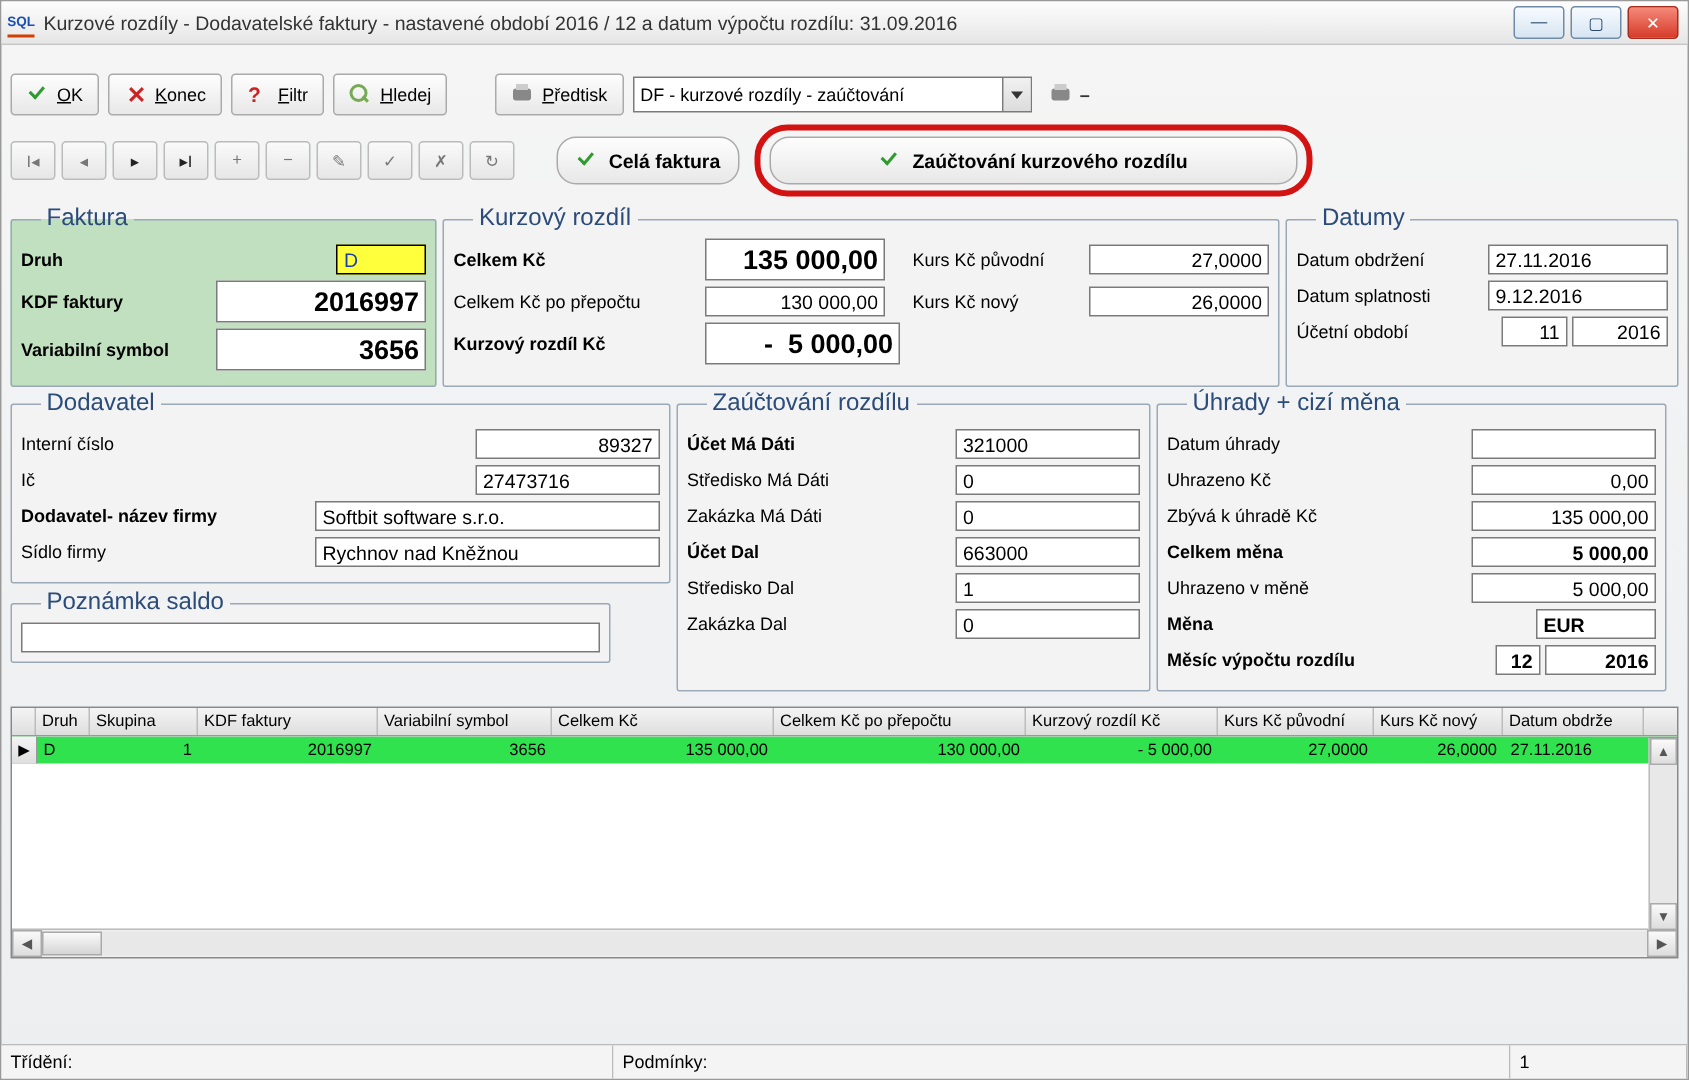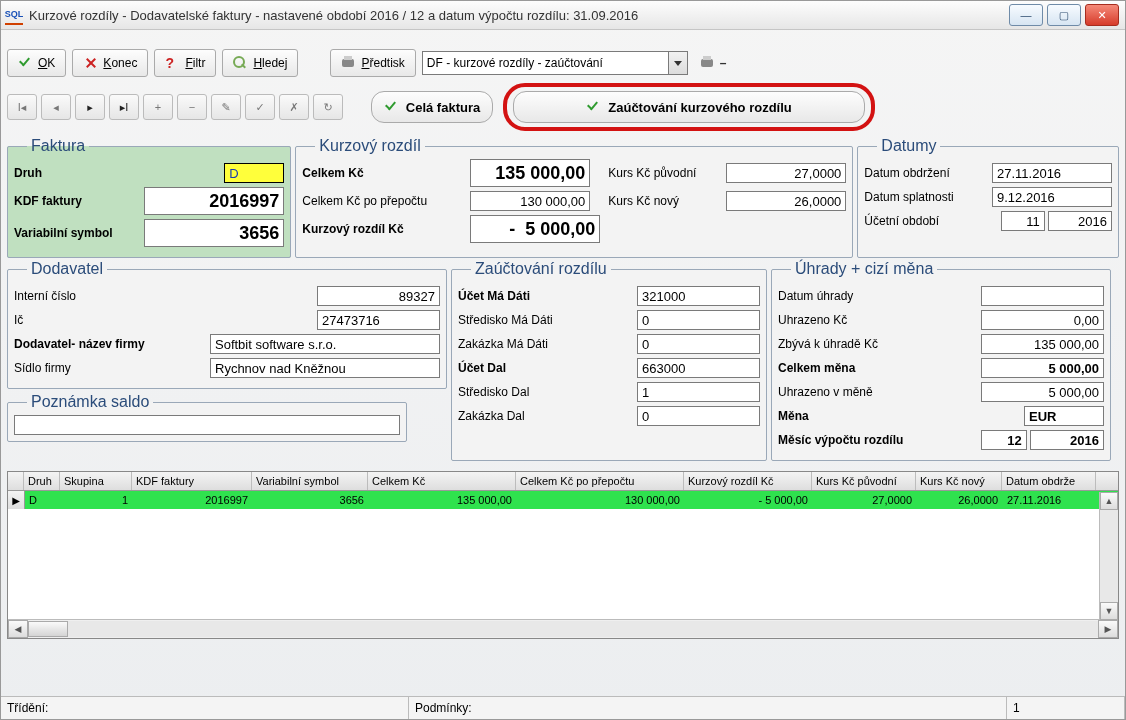--- a/index.html
+++ b/index.html
@@ -543,21 +543,21 @@
             <span class="lbl">Uhrazeno v měně</span>
           <input class="inp right w150" value="5 000,00" style="">
           </div>
         <div class="frow">
             <span class="lbl bold">Měna</span>
           <input class="inp w80" style="font-weight: bold;" value="EUR">
           </div>
         <div class="frow">
             <span class="lbl bold">Měsíc výpočtu rozdílu</span>
           <span>
-            <input class="inp right" style="width: 46px; font-weight: bold;" value="12">
+            <input class="inp right" style="width: 30px; font-weight: bold;" value="12">
             <input class="inp right" style="width: 74px; font-weight: bold;" value="2016">
           </span>
         </div>
       </fieldset>
     </div>
   </div>
 
   <div class="grid-wrap">
     <div class="grid-header">
       <div class="gh-cell cw0"></div>

